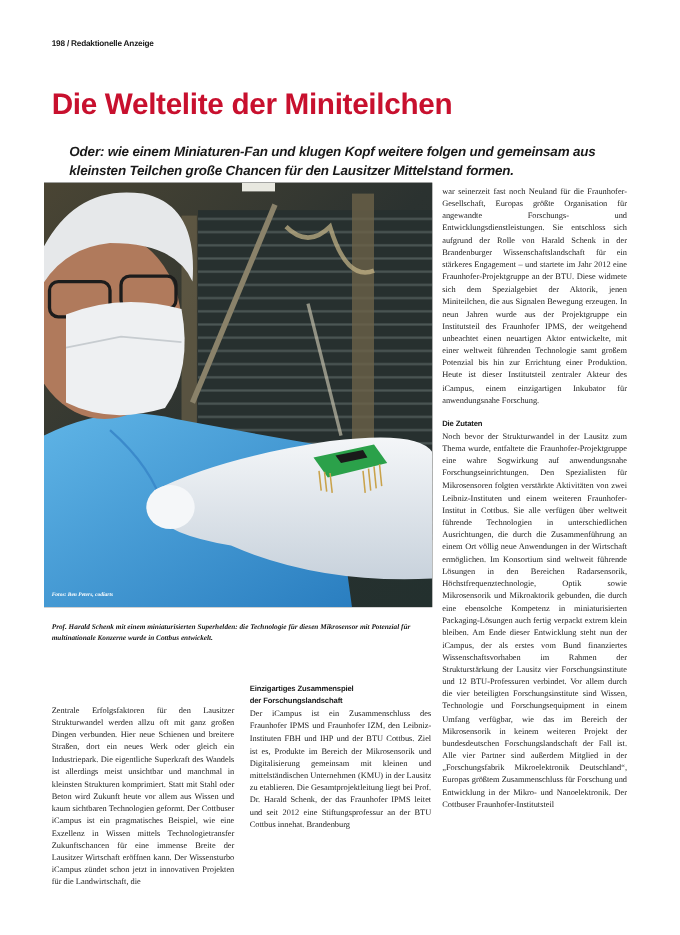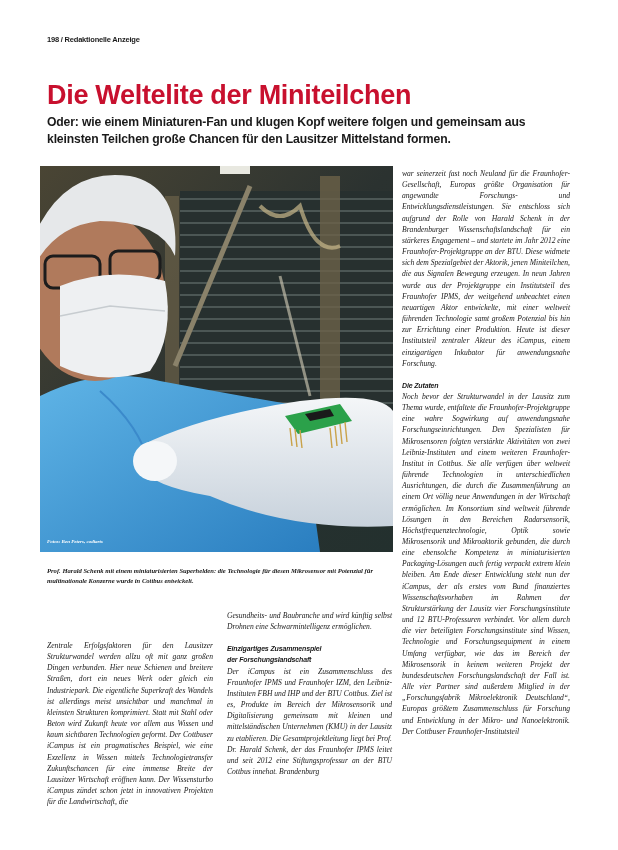--- a/index.html
+++ b/index.html
@@ -12,42 +12,42 @@
       position: absolute; left: 47px; top: 35px;
       font-family: "Liberation Sans", sans-serif; font-size: 7.5px; font-weight: bold;
       letter-spacing: -0.2px; color: #1a1a1a;
     }
     .title {
       position: absolute; left: 47px; top: 80px; margin: 0;
       font-family: "Liberation Sans", sans-serif; font-weight: bold;
       font-size: 27px; line-height: 30px; color: #c8102e; letter-spacing: -0.3px;
     }
     .subtitle {
-      position: absolute; left: 47px; top: 114px; width: 520px; margin: 0;
+      position: absolute; left: 47px; top: 114px; width: 520px; margin: 16px;
       font-family: "Liberation Sans", sans-serif; font-weight: bold;
-      font-size: 12.2px; line-height: 17px; color: #1a1a1a; letter-spacing: -0.15px;
+      font-size: 12.2px; line-height: 17px; color: #1a1a1a; letter-spacing: -0.15px; font-style: italic;
     }
     .photo {
       position: absolute; left: 40px; top: 166px; width: 353px; height: 386px;
       overflow: hidden; background: #2a2c2a;
     }
     .photo svg { display: block; }
     .photo-credit {
       position: absolute; left: 7px; bottom: 8px;
       font-family: "Liberation Serif", serif; font-style: italic; font-weight: bold;
       font-size: 5px; color: #ffffff;
     }
     .caption {
       position: absolute; left: 47px; top: 566px; width: 345px; margin: 0;
       font-family: "Liberation Serif", serif; font-style: italic; font-weight: bold;
       font-size: 6.6px; line-height: 10px; color: #1a1a1a;
     }
     .col {
       position: absolute; font-size: 7.6px; line-height: 11.15px;
-      text-align: justify; hyphens: manual; font-style: italic;
+      text-align: justify; hyphens: manual;
     }
     .col p { margin: 0; }
     .col-1 { left: 47px; top: 640px; width: 166px; }
     .col-2 { left: 227px; top: 610px; width: 165px; }
     .col-3 { left: 402px; top: 168px; width: 168px; }
     .subhead {
       font-family: "Liberation Sans", sans-serif; font-weight: bold;
       font-size: 7px; line-height: 11.15px; margin: 0; letter-spacing: -0.15px;
     }
     .gap { height: 11px; }
@@ -124,21 +124,20 @@
   <div class="photo-credit">Fotos: Ben Peters, codiarts</div>
 </div>
 
 <p class="caption">Prof. Harald Schenk mit einem miniaturisierten Superhelden: die Technologie für diesen Mikrosensor mit Potenzial für multinationale Konzerne wurde in Cottbus entwickelt.</p>
 
 <div class="col col-1">
   <p>Zentrale Erfolgsfaktoren für den Lausitzer Strukturwandel werden allzu oft mit ganz großen Dingen verbunden. Hier neue Schienen und breitere Straßen, dort ein neues Werk oder gleich ein Industriepark. Die eigentliche Superkraft des Wandels ist allerdings meist unsichtbar und manchmal in kleinsten Strukturen komprimiert. Statt mit Stahl oder Beton wird Zukunft heute vor allem aus Wissen und kaum sichtbaren Technologien geformt. Der Cottbuser iCampus ist ein pragmatisches Beispiel, wie eine Exzellenz in Wissen mittels Technologietransfer Zukunftschancen für eine immense Breite der Lausitzer Wirtschaft eröffnen kann. Der Wissensturbo iCampus zündet schon jetzt in innovativen Projekten für die Landwirtschaft, die</p>
 </div>
 
 <div class="col col-2">
-  <p>Gesundheits- und Baubranche und wird künftig selbst Drohnen eine Schwarmintelligenz ermöglichen.</p>
   <div class="gap"></div>
   <p class="subhead">Einzigartiges Zusammenspiel</p>
   <p class="subhead">der Forschungslandschaft</p>
   <p>Der iCampus ist ein Zusammenschluss des Fraunhofer IPMS und Fraunhofer IZM, den Leibniz-Instituten FBH und IHP und der BTU Cottbus. Ziel ist es, Produkte im Bereich der Mikrosensorik und Digitalisierung gemeinsam mit kleinen und mittelständischen Unternehmen (KMU) in der Lausitz zu etablieren. Die Gesamtprojektleitung liegt bei Prof. Dr. Harald Schenk, der das Fraunhofer IPMS leitet und seit 2012 eine Stiftungsprofessur an der BTU Cottbus innehat. Brandenburg</p>
 </div>
 
 <div class="col col-3">
   <p>war seinerzeit fast noch Neuland für die Fraunhofer-Gesellschaft, Europas größte Organisation für angewandte Forschungs- und Entwicklungsdienstleistungen. Sie entschloss sich aufgrund der Rolle von Harald Schenk in der Brandenburger Wissenschaftslandschaft für ein stärkeres Engagement – und startete im Jahr 2012 eine Fraunhofer-Projektgruppe an der BTU. Diese widmete sich dem Spezialgebiet der Aktorik, jenen Miniteilchen, die aus Signalen Bewegung erzeugen. In neun Jahren wurde aus der Projektgruppe ein Institutsteil des Fraunhofer IPMS, der weitgehend unbeachtet einen neuartigen Aktor entwickelte, mit einer weltweit führenden Technologie samt großem Potenzial bis hin zur Errichtung einer Produktion. Heute ist dieser Institutsteil zentraler Akteur des iCampus, einem einzigartigen Inkubator für anwendungsnahe Forschung.</p>
   <div class="gap"></div>
   <p class="subhead">Die Zutaten</p>

